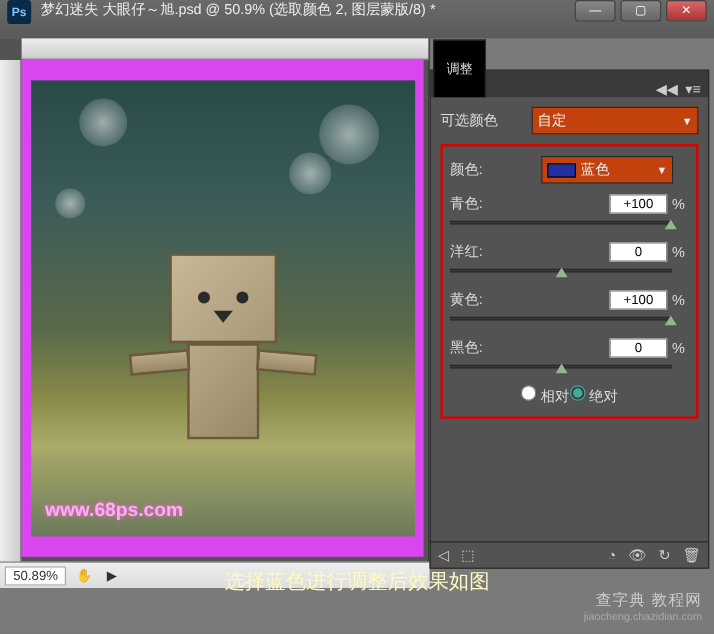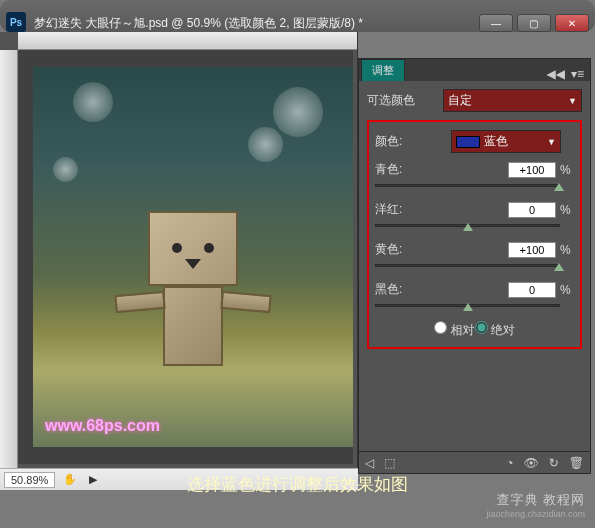--- a/index.html
+++ b/index.html
@@ -1,48 +1,48 @@
 <!DOCTYPE html>
 <html><head>
 <meta charset="utf-8">
 <style>
 * { margin: 0; padding: 0; box-sizing: border-box; font-family: "Microsoft YaHei", SimSun, Arial, sans-serif; }
 body { background: #7a7a7a; width: 595px; height: 528px; position: relative; font-size: 12px; }
-.chrome { position: absolute; top: 0; left: 0; right: 0; height: 32px; background: linear-gradient(#6a6a6a,#5a5a5a); display: flex; align-items: flex-end; padding-left: 6px; border-radius: 11px; }
+.chrome { position: absolute; top: 0; left: 0; right: 0; height: 32px; background: linear-gradient(#6a6a6a,#5a5a5a); display: flex; align-items: flex-start; padding-left: 6px; }
 .chrome .ps-icon { width: 20px; height: 20px; background: #0a2a4a; color: #7fc8ff; display: flex; align-items: center; justify-content: center; font-weight: bold; font-size: 10px; border-radius: 3px; }
 .chrome .title { color: #eee; margin-left: 8px; flex: 1; }
 .chrome .win-btns { display: flex; gap: 4px; margin-right: 6px; }
 .chrome .win-btn { width: 34px; height: 18px; background: linear-gradient(#888,#666); border: 1px solid #444; border-radius: 3px; display: flex; align-items: center; justify-content: center; color: #fff; font-size: 10px; }
 .chrome .win-btn.close { background: linear-gradient(#d66,#a33); }
 .canvas-area { position: absolute; top: 32px; left: 0; width: 358px; bottom: 60px; background: #535353; border-right: 1px solid #333; }
 .ruler-top { height: 18px; background: linear-gradient(#eee,#ccc); border-bottom: 1px solid #888; margin-left: 18px; }
 .ruler-left { position: absolute; left: 0; top: 18px; width: 18px; bottom: 0; background: linear-gradient(90deg,#eee,#ccc); border-right: 1px solid #888; }
-.canvas { position: absolute; left: 18px; top: 18px; right: 4px; bottom: 4px; background: #404040; overflow: hidden; display: flex; align-items: center; justify-content: flex-end; }
+.canvas { position: absolute; left: 18px; top: 18px; right: 4px; bottom: 4px; background: #d946ef; overflow: hidden; display: flex; align-items: center; justify-content: center; }
 .image-area { width: 320px; height: 380px; position: relative; background: linear-gradient(180deg,#2a4a4a 0%,#3a5a5a 25%,#5a6a4a 55%,#8a8a4a 70%,#aaaa6a 80%,#6a7a5a 100%); overflow: hidden; }
 .bokeh { position: absolute; border-radius: 50%; background: radial-gradient(circle,#fff8,#fff0); }
 .figure { position: absolute; left: 50%; top: 38%; transform: translateX(-50%); }
 .head { width: 90px; height: 75px; background: linear-gradient(135deg,#c8b898,#a89878); border: 2px solid #6a5a3a; position: relative; }
 .eye { position: absolute; width: 10px; height: 10px; background: #2a2a2a; border-radius: 50%; top: 30px; }
 .eye.l { left: 22px; } .eye.r { right: 22px; }
 .mouth { position: absolute; bottom: 15px; left: 50%; transform: translateX(-50%); width: 0; height: 0; border-left: 8px solid transparent; border-right: 8px solid transparent; border-top: 10px solid #2a2a2a; }
 .body-box { width: 60px; height: 80px; background: linear-gradient(135deg,#b8a888,#988868); border: 2px solid #6a5a3a; margin: 0 auto; position: relative; }
 .arm { position: absolute; width: 50px; height: 18px; background: linear-gradient(#b8a888,#988868); border: 2px solid #6a5a3a; top: 5px; }
 .arm.l { left: -50px; transform: rotate(-5deg); } .arm.r { right: -50px; transform: rotate(5deg); }
 .watermark { position: absolute; bottom: 12px; left: 12px; color: #ffaaff; font-size: 16px; font-weight: bold; text-shadow: 0 0 4px #ff66cc; }
 .status { position: absolute; bottom: 38px; left: 0; width: 358px; height: 22px; background: linear-gradient(#eee,#ddd); border-top: 1px solid #aaa; display: flex; align-items: center; font-size: 11px; color: #333; padding-left: 4px; gap: 8px; }
 .status .zoom { border: 1px solid #aaa; background: #fff; padding: 1px 6px; }
 .status .fileinfo { margin-left: 12px; }
 .panel { position: absolute; top: 58px; left: 358px; right: 4px; bottom: 54px; background: #535353; border: 1px solid #2a2a2a; display: flex; flex-direction: column; }
 .panel-tabs { height: 22px; background: #3a3a3a; display: flex; align-items: flex-end; padding-left: 2px; }
-.panel-tab { background: #0f766e; color: #ddd; padding: 3px 10px; font-size: 11px; border: 1px solid #2a2a2a; border-bottom: none; }
+.panel-tab { background: #000000; color: #ddd; padding: 16px 10px; font-size: 11px; border: 1px solid #2a2a2a; border-bottom: none; }
 .panel-tabs .menu { margin-left: auto; color: #ccc; padding: 0 6px; display: flex; gap: 6px; }
 .panel-body { flex: 1; padding: 8px; color: #ddd; font-size: 12px; }
 .row { display: flex; align-items: center; margin-bottom: 8px; gap: 20px; }
 .row label { min-width: 56px; }
-.combo { flex: 1; background: #7f1d1d; border: 1px solid #2a2a2a; padding: 2px 4px; display: flex; align-items: center; justify-content: space-between; color: #eee; }
+.combo { flex: 1; background: #c2410c; border: 1px solid #2a2a2a; padding: 2px 4px; display: flex; align-items: center; justify-content: space-between; color: #eee; }
 .combo .swatch { width: 24px; height: 12px; background: #2030a0; border: 1px solid #000; margin-right: 4px; }
 .redbox { border: 2px solid #d00; padding: 8px 6px; margin-top: 4px; }
 .slider-row { margin-bottom: 14px; }
 .slider-row .top { display: flex; align-items: center; }
 .slider-row .top label { flex: 1; }
 .slider-row .val { width: 48px; background: #fff; color: #000; border: 1px solid #888; text-align: center; padding: 1px 3px; font-size: 11px; }
 .slider-row .unit { margin-left: 4px; width: 14px; }
 .slider-track { height: 3px; background: #3a3a3a; margin: 6px 14px 0 0; position: relative; border: 1px solid #2a2a2a; }
 .slider-thumb { position: absolute; top: -2px; width: 0; height: 0; border-left: 5px solid transparent; border-right: 5px solid transparent; border-bottom: 8px solid #8fb890; transform: translateX(-50%); }
 .radios { display: flex; justify-content: center; margin-top: 10px; align-items: center; }

